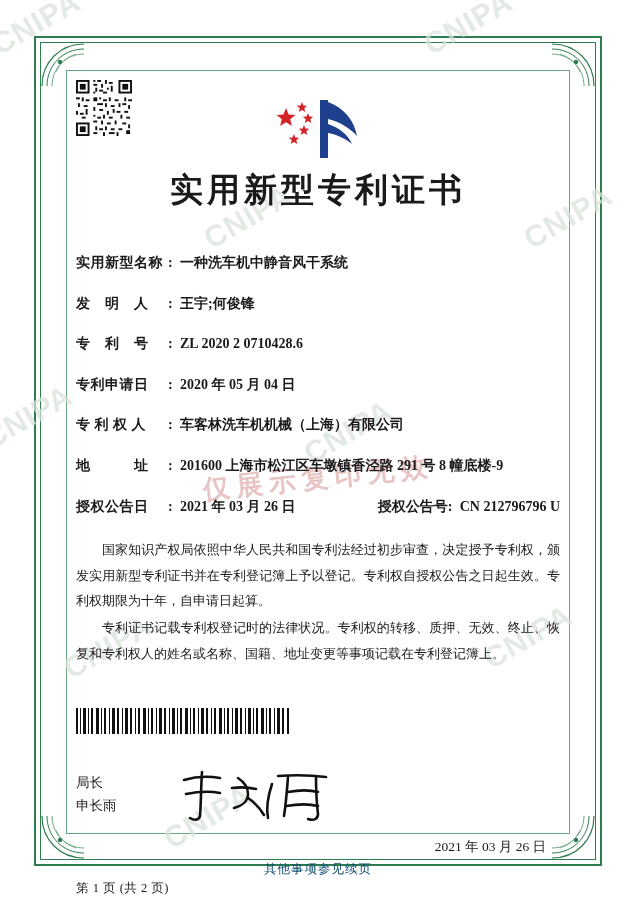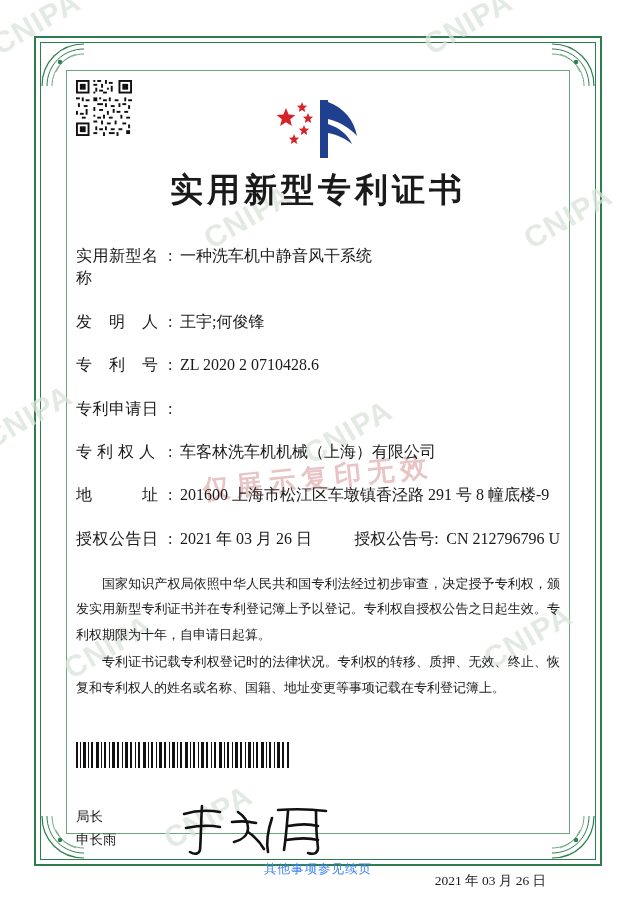--- a/index.html
+++ b/index.html
@@ -126,22 +126,23 @@
   .title {
     text-align: center;
     font-size: 33px;
     font-weight: bold;
     letter-spacing: 4px;
     margin-top: 32px;
     font-family: "DejaVu Serif", serif;
   }
 
   .fields {
-    margin-top: 32px;
-    font-size: 16px;
+    margin-top: 40px;
+    font-size: 14px;
+    font-weight: bold;
   }
   .field {
     display: flex;
     align-items: baseline;
     margin-bottom: 21px;
     line-height: 1.4;
   }
   .flabel {
     width: 92px;
     flex: 0 0 92px;
@@ -204,21 +205,21 @@
     margin-top: 24px;
     letter-spacing: .5px;
   }
 
   .footer-note {
     position: absolute;
     bottom: 22px;
     left: 0; right: 0;
     text-align: center;
     font-size: 12.5px;
-    color: #3b82f6;
+    color: #0c4a6e;
     letter-spacing: 1px;
     z-index: 7;
   }
 </style>
 </head>
 <body>
 
 <div class="wm-layer">
   <div class="wm w1">CNIPA</div>
   <div class="wm w2">CNIPA</div>
@@ -388,20 +389,21 @@
 
     <div class="field">
       <div class="flabel">专　利　号</div>
       <div class="fcolon">:</div>
       <div class="fvalue">ZL 2020 2 0710428.6</div>
     </div>
 
     <div class="field">
       <div class="flabel">专利申请日</div>
       <div class="fcolon">:</div>
+      <div class="fvalue">2020 年 05 月 04 日</div>
     </div>
 
     <div class="field">
       <div class="flabel">专 利 权 人</div>
       <div class="fcolon">:</div>
       <div class="fvalue">车客林洗车机机械（上海）有限公司</div>
     </div>
 
     <div class="field">
       <div class="flabel">地　　　址</div>

